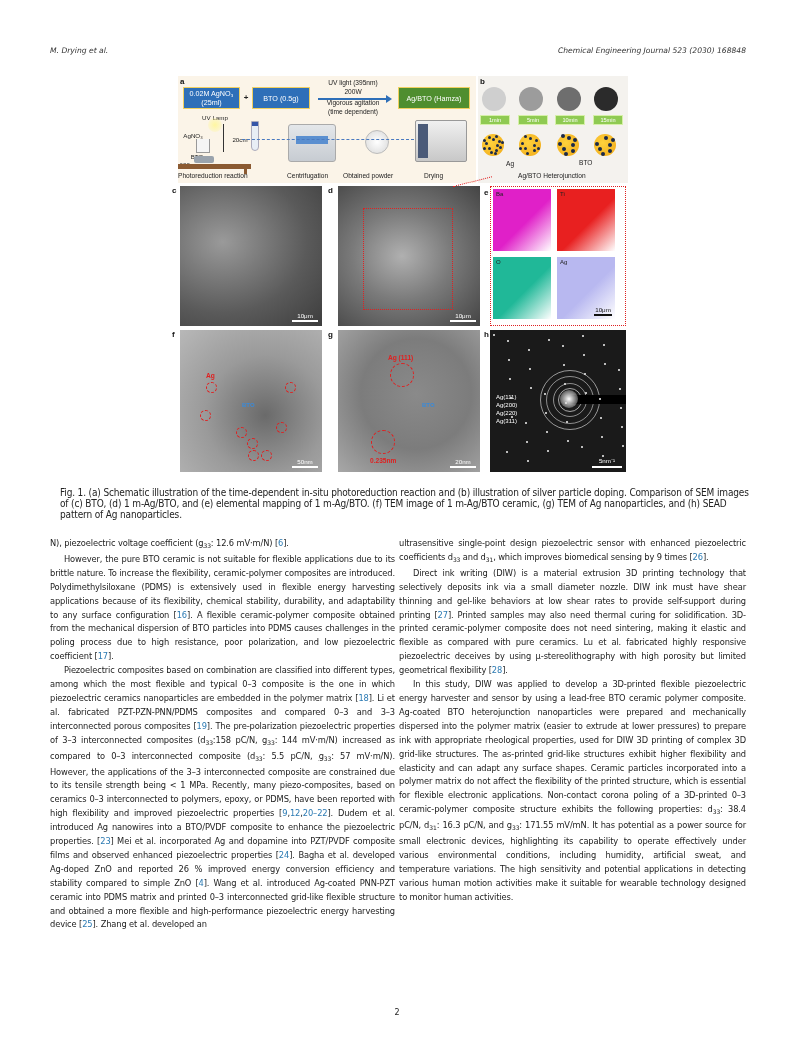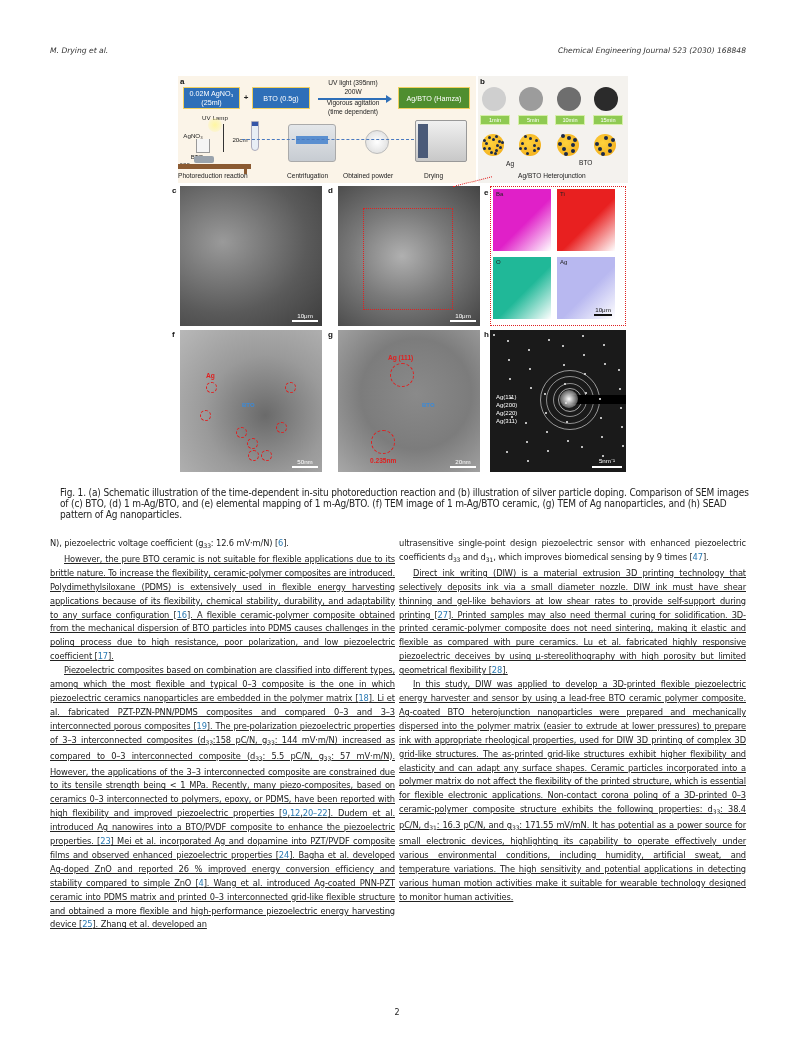--- a/index.html
+++ b/index.html
@@ -30,21 +30,21 @@
 .scale{position:absolute;color:#fff;font-size:6.2px;font-family:"Liberation Sans",sans-serif;text-align:center;}
 .scale .bar{height:2px;background:#fff;margin-top:1px;}
 .redcirc{position:absolute;border:1.3px dashed #e02020;border-radius:50%;}
 .map{position:absolute;width:58px;height:62px;}
 .maplbl{position:absolute;left:3px;top:2px;font-size:6px;color:#222;font-family:"Liberation Sans",sans-serif;}
 .caption{position:absolute;left:60px;top:487px;width:696px;font-size:10px;line-height:11px;color:#222;font-family:"DejaVu Sans Condensed","DejaVu Sans",sans-serif;letter-spacing:-0.15px;}
 .col{position:absolute;top:537px;width:345px;font-size:8.3px;line-height:13.9px;color:#222;text-align:justify;letter-spacing:-0.12px;font-family:"DejaVu Sans",sans-serif;}
 .col.l{left:50px;}
 .col.r{left:399px;width:347px;}
 .col p{text-indent:0;}
-.col p.ind{text-indent:14px;text-decoration:underline;}
+.col p.ind{text-indent:14px;}
 .ref{color:#2b7ab3;}
 .pageno{position:absolute;top:1008px;left:0;width:794px;text-align:center;font-size:8px;color:#222;}
 sub{font-size:6px;vertical-align:-2px;}
 </style>
 </head>
 <body>
 
 <div class="hdr l">M. Drying et al.</div>
 <div class="hdr r">Chemical Engineering Journal 523 (2030) 168848</div>
 
@@ -262,18 +262,18 @@
 </div>
 
 <div class="caption">Fig. 1. (a) Schematic illustration of the time-dependent in-situ photoreduction reaction and (b) illustration of silver particle doping. Comparison of SEM images of (c) BTO, (d) 1 m-Ag/BTO, and (e) elemental mapping of 1 m-Ag/BTO. (f) TEM image of 1 m-Ag/BTO ceramic, (g) TEM of Ag nanoparticles, and (h) SEAD pattern of Ag nanoparticles.</div>
 
 <div class="col l" id="leftcol">
     <p class="">N), piezoelectric voltage coefficient (<u>g</u><sub>33</sub>: 12.6 mV·m/N) [<span class="ref">6</span>].</p>
     <p class="ind">However, the pure BTO ceramic is not suitable for flexible applications due to its brittle nature. To increase the flexibility, ceramic-polymer composites are introduced. Polydimethylsiloxane (PDMS) is extensively used in flexible energy harvesting applications because of its flexibility, chemical stability, durability, and adaptability to any surface configuration [<span class="ref">16</span>]. A flexible ceramic-polymer composite obtained from the mechanical dispersion of BTO particles into PDMS causes challenges in the poling process due to high resistance, poor polarization, and low piezoelectric coefficient [<span class="ref">17</span>].</p>
     <p class="ind">Piezoelectric composites based on combination are classified into different types, among which the most flexible and typical 0–3 composite is the one in which piezoelectric ceramics nanoparticles are embedded in the polymer matrix [<span class="ref">18</span>]. Li et al. fabricated PZT-PZN-PNN/PDMS composites and compared 0–3 and 3–3 interconnected porous composites [<span class="ref">19</span>]. The pre-polarization piezoelectric properties of 3–3 interconnected composites (d<sub>33</sub>:158 pC/N, <u>g</u><sub>33</sub>: 144 mV·m/N) increased as compared to 0–3 interconnected composite (d<sub>33</sub>: 5.5 pC/N, <u>g</u><sub>33</sub>: 57 mV·m/N). However, the applications of the 3–3 interconnected composite are constrained due to its tensile strength being &lt; 1 MPa. Recently, many piezo-composites, based on ceramics 0–3 interconnected to polymers, epoxy, or PDMS, have been reported with high flexibility and improved piezoelectric properties [<span class="ref">9</span>,<span class="ref">12</span>,<span class="ref">20–22</span>]. Dudem et al. introduced Ag nanowires into a BTO/PVDF composite to enhance the piezoelectric properties. [<span class="ref">23</span>] Mei et al. incorporated Ag and dopamine into PZT/PVDF composite films and observed enhanced piezoelectric properties [<span class="ref">24</span>]. Bagha et al. developed Ag-doped ZnO and reported 26 % improved energy conversion efficiency and stability compared to simple ZnO [<span class="ref">4</span>]. Wang et al. introduced Ag-coated PNN-PZT ceramic into PDMS matrix and printed 0–3 interconnected grid-like flexible structure and obtained a more flexible and high-performance piezoelectric energy harvesting device [<span class="ref">25</span>]. Zhang et al. developed an</p>
   </div>
 <div class="col r" id="rightcol">
-    <p class="">ultrasensitive single-point design piezoelectric sensor with enhanced piezoelectric coefficients d<sub>33</sub> and d<sub>31</sub>, which improves biomedical sensing by 9 times [<span class="ref">47</span>].</p>
+    <p class="">ultrasensitive single-point design piezoelectric sensor with enhanced piezoelectric coefficients d<sub>33</sub> and d<sub>31</sub>, which improves biomedical sensing by 9 times [<span class="ref">26</span>].</p>
     <p class="ind">Direct ink writing (DIW) is a material extrusion 3D printing technology that selectively deposits ink via a small diameter nozzle. DIW ink must have shear thinning and gel-like behaviors at low shear rates to provide self-support during printing [<span class="ref">27</span>]. Printed samples may also need thermal curing for solidification. 3D-printed ceramic-polymer composite does not need sintering, making it elastic and flexible as compared with pure ceramics. Lu et al. fabricated highly responsive piezoelectric deceives by using μ-stereolithography with high porosity but limited geometrical flexibility [<span class="ref">28</span>].</p>
     <p class="ind">In this study, DIW was applied to develop a 3D-printed flexible piezoelectric energy harvester and sensor by using a lead-free BTO ceramic polymer composite. Ag-coated BTO heterojunction nanoparticles were prepared and mechanically dispersed into the polymer matrix (easier to extrude at lower pressures) to prepare ink with appropriate rheological properties, used for DIW 3D printing of complex 3D grid-like structures. The as-printed grid-like structures exhibit higher flexibility and elasticity and can adapt any surface shapes. Ceramic particles incorporated into a polymer matrix do not affect the flexibility of the printed structure, which is essential for flexible electronic applications. Non-contact corona poling of a 3D-printed 0–3 ceramic-polymer composite structure exhibits the following properties: d<sub>33</sub>: 38.4 pC/N, d<sub>31</sub>: 16.3 pC/N, and g<sub>33</sub>: 171.55 mV/mN. It has potential as a power source for small electronic devices, highlighting its capability to operate effectively under various environmental conditions, including humidity, artificial sweat, and temperature variations. The high sensitivity and potential applications in detecting various human motion activities make it suitable for wearable technology designed to monitor human activities.</p>
   </div>
 
 <div class="pageno">2</div>
 
 </body></html>

